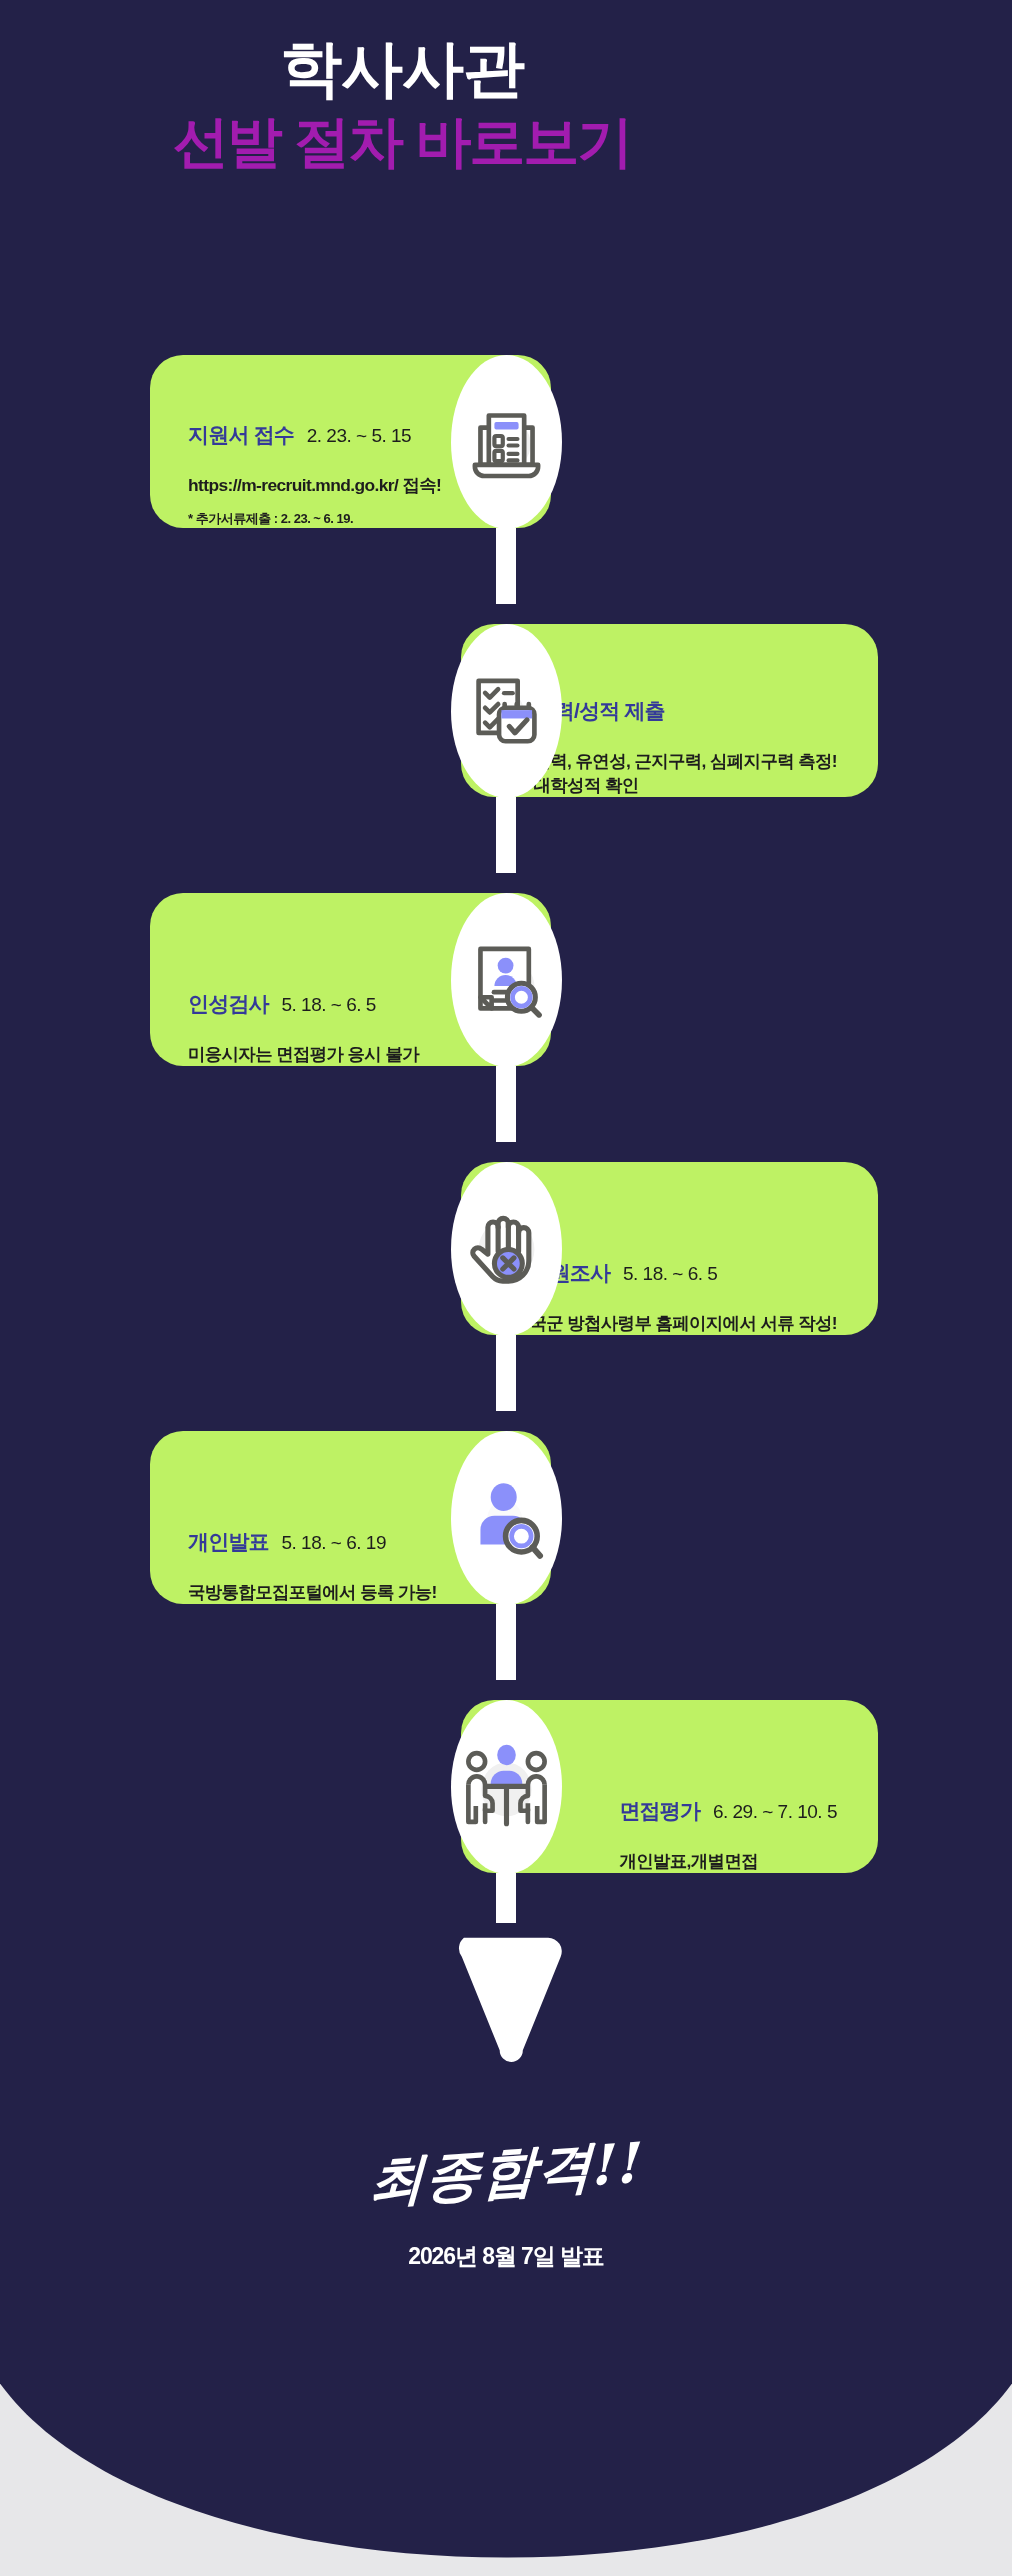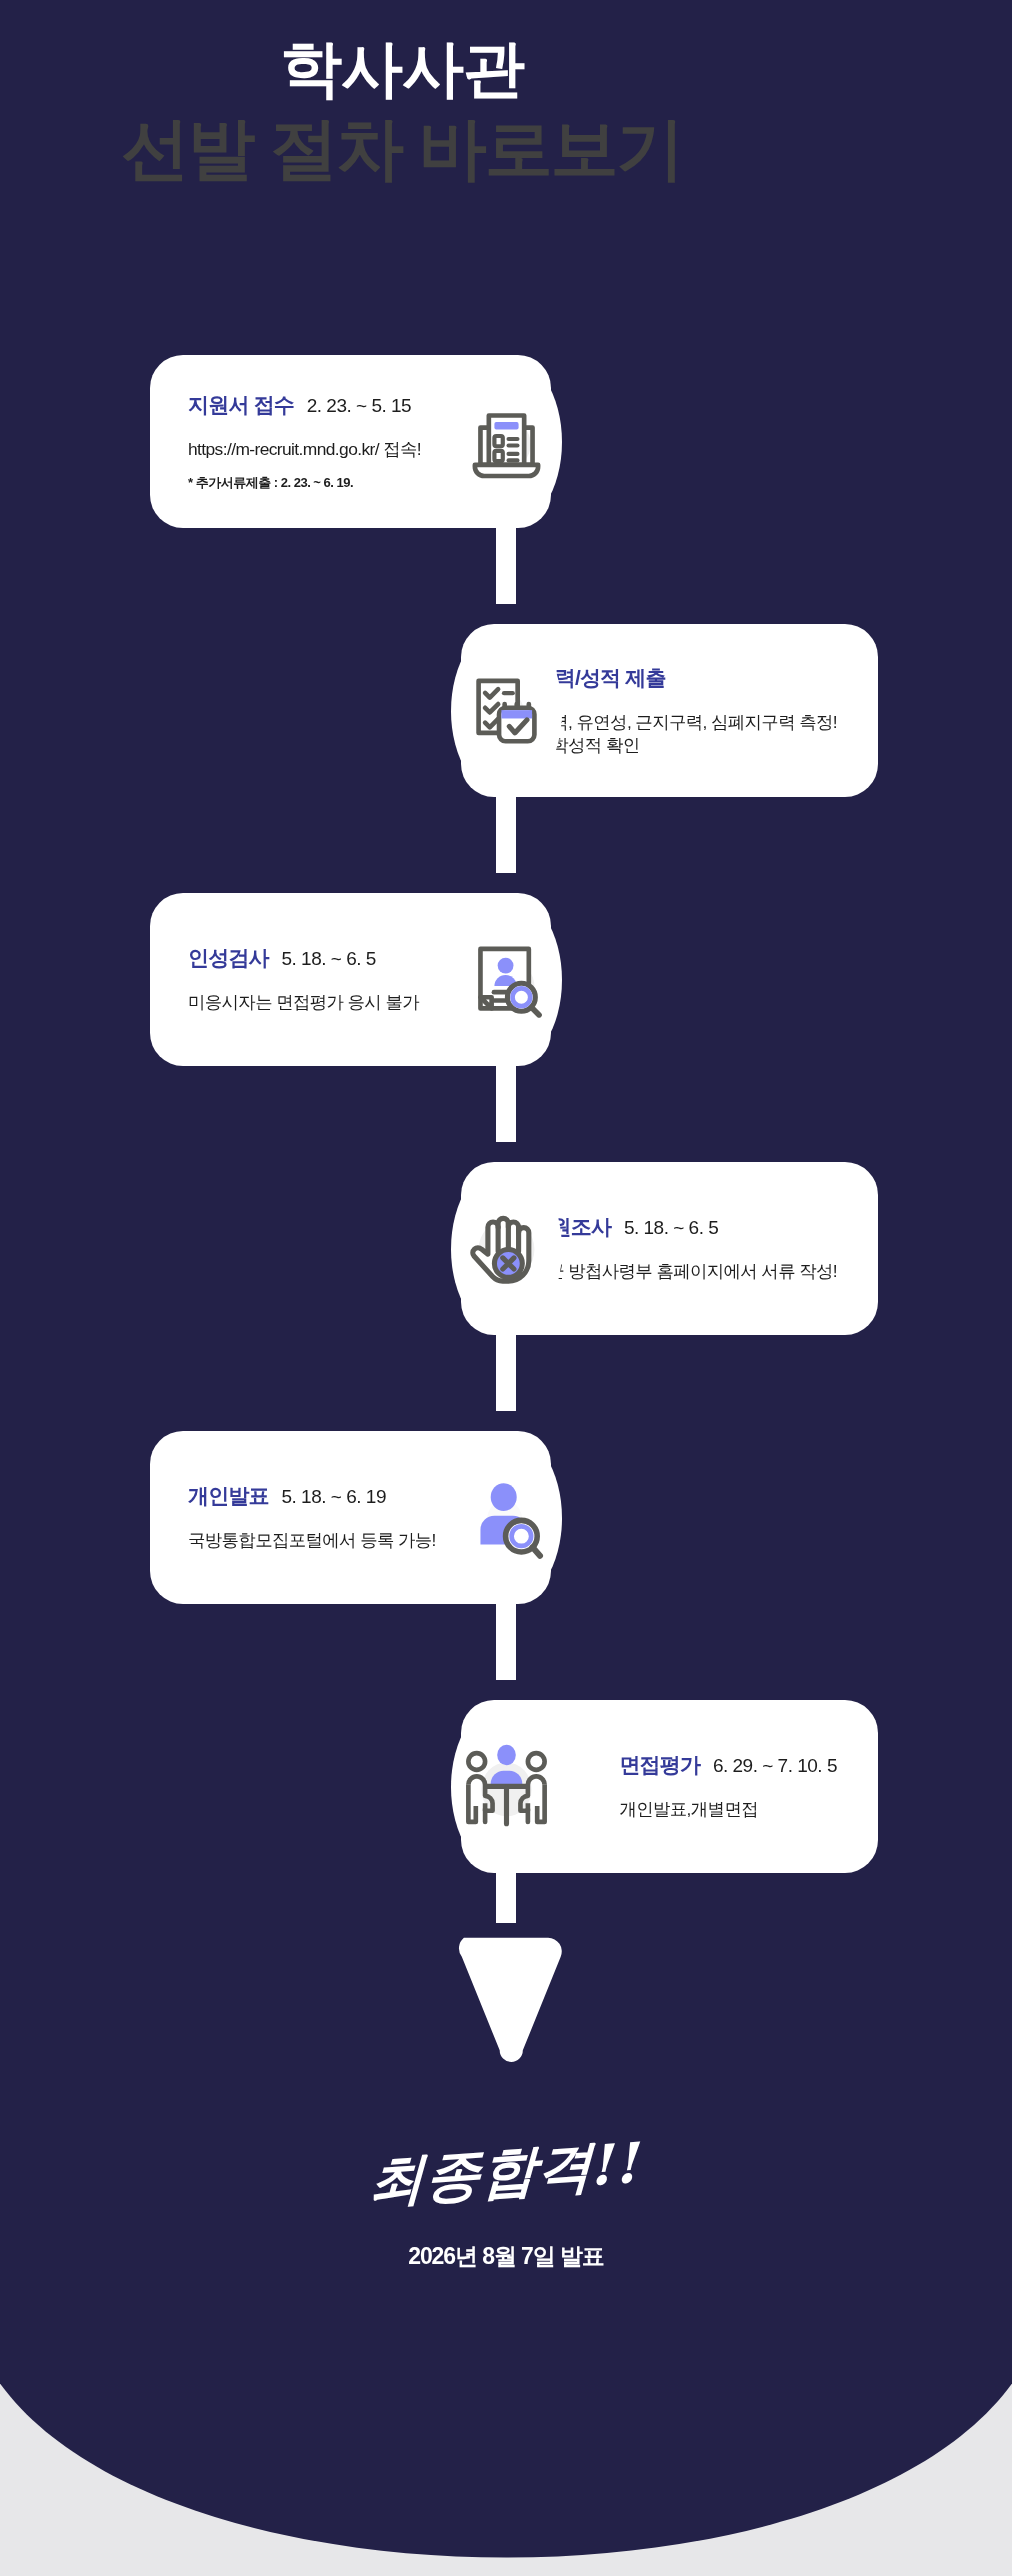--- a/index.html
+++ b/index.html
@@ -25,58 +25,58 @@
 
   
   .header { position:absolute; left:0; top:0; width:804px; z-index:5; text-align:center; }
   .title-small {
     margin-top:38px;
     font-size:62px; line-height:1.0; font-weight:700;
     color:#ffffff; letter-spacing:-1.1px;
   }
   .title-large {
     margin-top:13.7px;
-    font-size:68px; line-height:1.0; font-weight:900;
-    color:#404040; letter-spacing:-2.1px;
+    font-size:56px; line-height:1.0; font-weight:900;
+    color:#a21caf; letter-spacing:-2.1px;
   }
 
   
   .timeline { position:absolute; left:0; top:0; width:1012px; height:2576px; z-index:4; }
 
   .spine {
     position:absolute; left:496px; width:20px;
     background:#ffffff;
   }
 
   .step { position:absolute; left:0; width:1012px; }
 
   .bubble {
     position:absolute;
     height:173px;
-    background:#ffffff;
+    background:#bef264;
     border-radius:33px;
-    display:flex; align-items:center;
+    display:flex; align-items:flex-end;
     z-index:1;
   }
   .bubble.left  { left:150px;  width:401px; justify-content:flex-start; padding-left:38px; }
   .bubble.right { left:461px;  width:417px; justify-content:flex-end;  padding-right:41px; }
 
   .txt { max-width:327px; }
   .txt.right-align { text-align:left; }
 
   .row-head { display:flex; align-items:baseline; gap:12.7px; white-space:nowrap; }
   .step-title {
     font-size:21px; font-weight:900; color:#343a99; letter-spacing:-0.8px;
   }
   .step-date {
     font-size:19px; font-weight:400; color:#1d1d1d; letter-spacing:-0.5px;
   }
   .step-line {
-    margin-top:19px;
-    font-size:17.4px; font-weight:400; color:#1d1d1d; letter-spacing:-0.6px;
+    margin-top:25px;
+    font-size:17.4px; font-weight:700; color:#1d1d1d; letter-spacing:-0.6px;
     line-height:1.34;
   }
   .step-note {
     margin-top:12.7px;
     font-size:13px; font-weight:700; color:#1d1d1d; letter-spacing:-0.5px;
   }
 
   .node {
     position:absolute;
     width:111px; height:174px;

